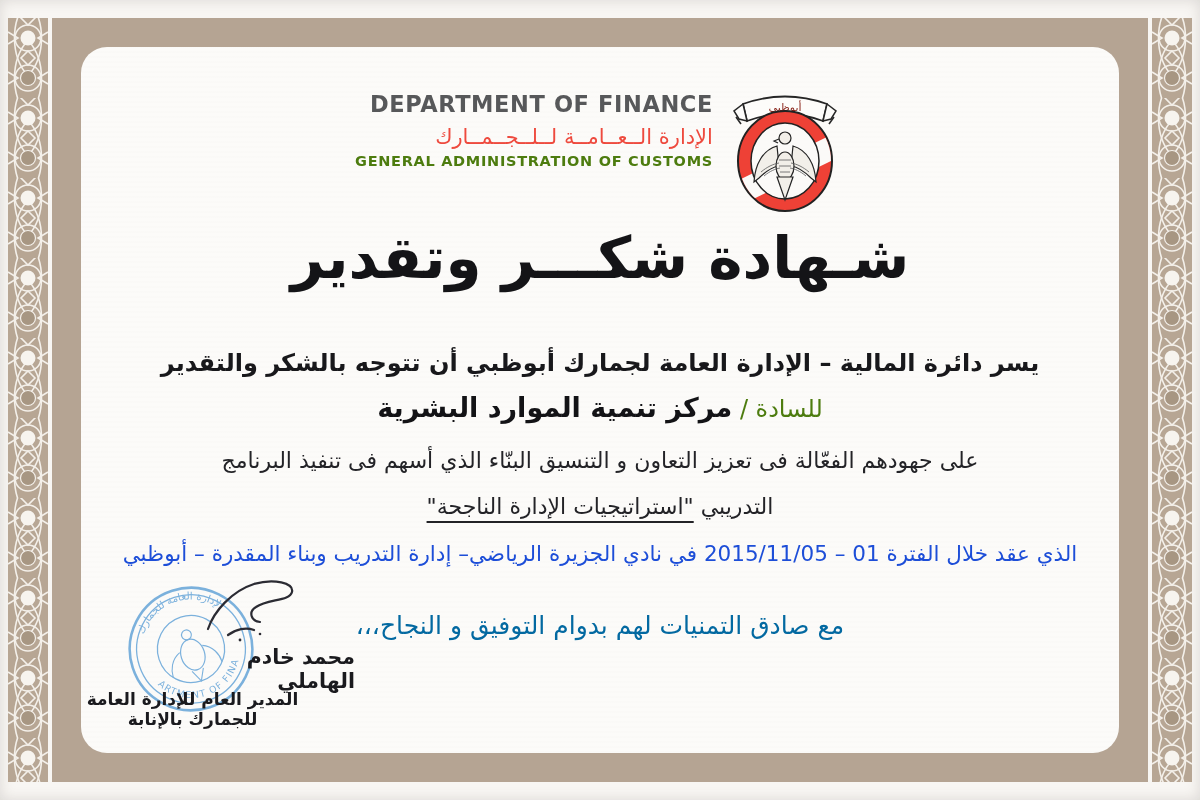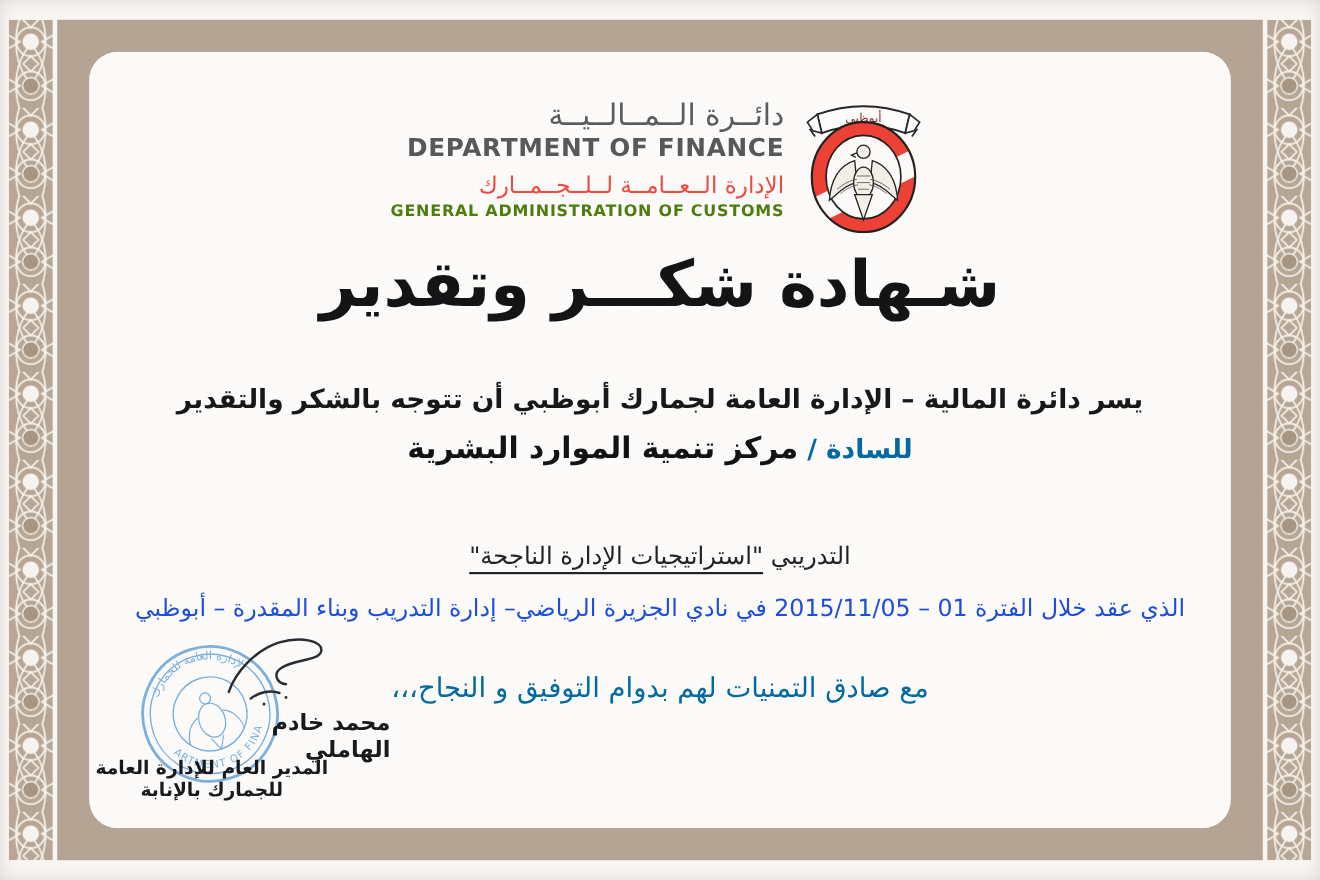--- a/index.html
+++ b/index.html
@@ -27,21 +27,21 @@
   .lh-text{text-align:right;direction:rtl;padding-top:6px;}
   .dept-ar{font-size:27px;color:#5a5b5e;letter-spacing:1px;line-height:1.15;}
   .dept-en{font-size:22.5px;color:#57585a;letter-spacing:.6px;font-weight:600;direction:ltr;margin-top:1px;}
   .cust-ar{font-size:21px;color:#ee4a3e;margin-top:9px;line-height:1.1;}
   .cust-en{font-size:14.5px;color:#4d7c0f;font-weight:700;letter-spacing:.7px;direction:ltr;margin-top:4px;}
   
   .rtl-line{position:absolute;left:0;right:0;text-align:center;direction:rtl;color:#1c1c20;}
   .cert-title{top:224px;font-size:58px;font-weight:800;color:#141417;letter-spacing:-1px;}
   .l1{top:349px;font-size:24px;font-weight:700;color:#18181b;}
   .l2{top:392px;font-size:24px;}
-  .l2 .pre{font-weight:700;color:#0369a1;}
+  .l2 .pre{font-weight:400;color:#4d7c0f;}
   .l2 .who{font-weight:800;font-size:27px;color:#131316;}
   .l3{top:448px;font-size:22px;color:#232327;}
   .l4{top:494px;font-size:22px;color:#232327;}
   .l4 .prog{text-decoration:underline;text-underline-offset:7px;text-decoration-thickness:1.5px;}
   .l5{top:541px;font-size:21.5px;color:#1d4ed8;}
   .l6{top:611px;font-size:25px;color:#0369a1;}
   
   .stamp{position:absolute;left:112px;top:570px;width:158px;height:158px;opacity:.8;}
   .sig{position:absolute;left:202px;top:577px;width:115px;height:70px;}
   .sig-name{position:absolute;left:200px;top:645px;width:155px;text-align:right;direction:rtl;font-size:20.5px;font-weight:800;color:#1a1a1e;}
@@ -79,21 +79,20 @@
   </svg>
 
   <div class="frame">
     <div class="frame-inner"></div>
   </div>
 
   <div class="content">
 
     <div class="letterhead">
       <div class="lh-text">
-        <div class="dept-ar">دائــرة الــمــالــيــة</div>
         <div class="dept-en">DEPARTMENT OF FINANCE</div>
         <div class="cust-ar">الإدارة الــعــامــة لــلــجــمــارك</div>
         <div class="cust-en">GENERAL ADMINISTRATION OF CUSTOMS</div>
       </div>
 
       <svg width="120" height="128" viewBox="0 0 120 128">
         <g stroke="#2a2a2a" stroke-width="1.6" fill="none">
           <path d="M20,36 L56,15 M100,36 L64,15"></path>
           <path d="M16,40 l-5,-7 M104,40 l5,-7"></path>
         </g>
@@ -124,20 +123,21 @@
     </div>
 
     <div class="rtl-line cert-title">شـهادة شكـــر وتقدير</div>
 
     <div class="rtl-line l1">يسر دائرة المالية – الإدارة العامة لجمارك أبوظبي أن تتوجه بالشكر والتقدير</div>
 
     <div class="rtl-line l2">
       <span class="pre">للسادة / </span><span class="who">مركز تنمية الموارد البشرية</span>
     </div>
 
+    <div class="rtl-line l3">على جهودهم الفعّالة فى  تعزيز التعاون و التنسيق البنّاء الذي أسهم فى تنفيذ البرنامج</div>
 
     <div class="rtl-line l4">
       <span>التدريبي </span><span class="prog">"استراتيجيات الإدارة الناجحة"</span>
     </div>
 
     <div class="rtl-line l5">الذي عقد خلال الفترة 01 – 2015/11/05 في نادي الجزيرة الرياضي– إدارة التدريب وبناء المقدرة – أبوظبي</div>
 
     <div class="rtl-line l6">مع صادق التمنيات لهم بدوام التوفيق و النجاح،،،</div>
 
     <svg class="stamp" viewBox="-80 -80 160 160">

